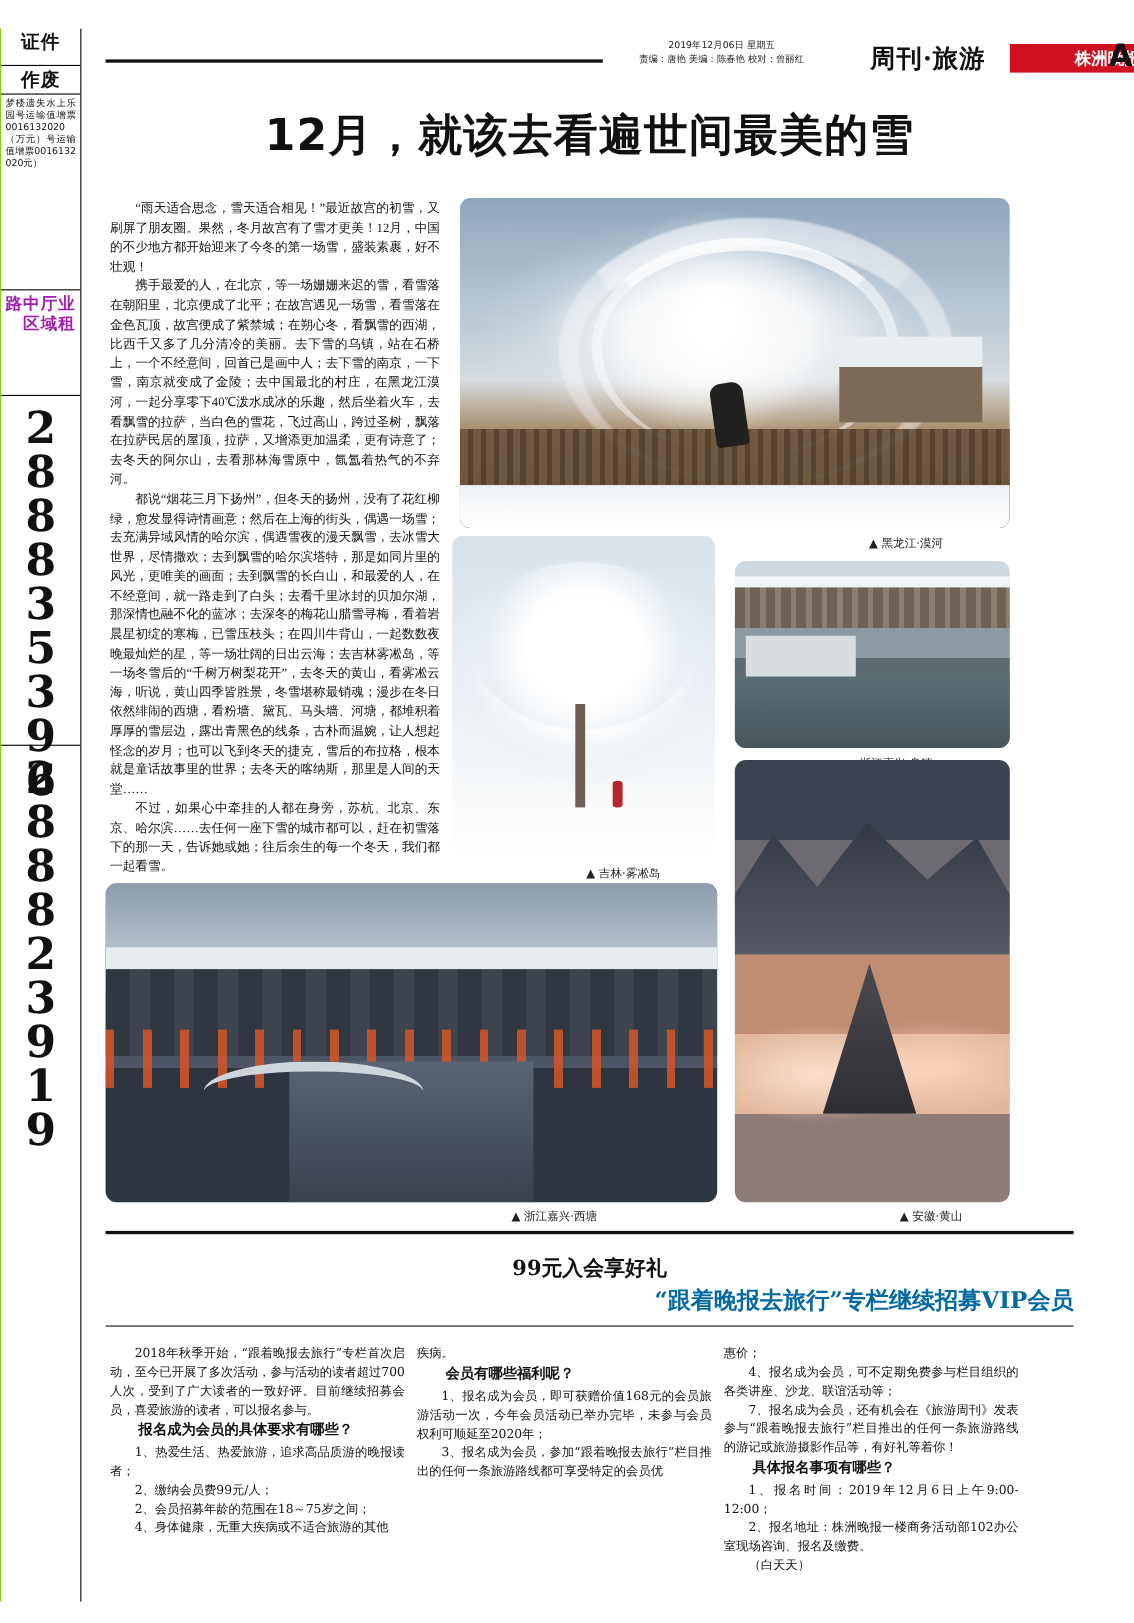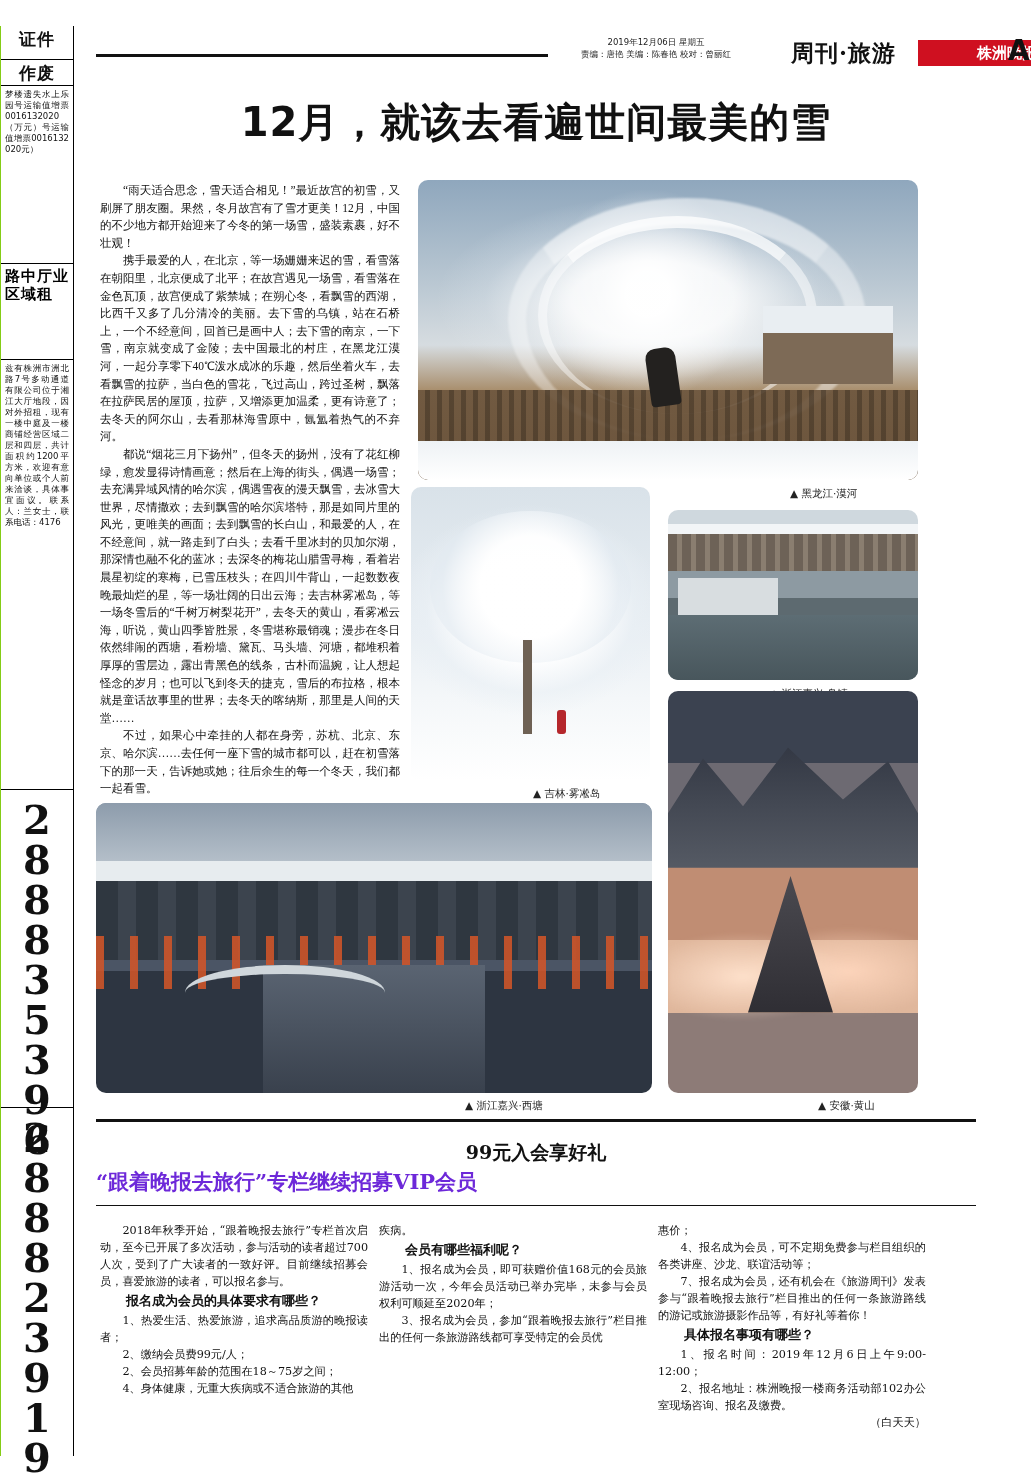--- a/index.html
+++ b/index.html
@@ -18,21 +18,21 @@
     font-size:9px;line-height:12px;color:#111;
   }
   .rail-sec{border-bottom:1px solid #000;padding:3px 4px;box-sizing:border-box;}
   .rail-title{
     font-family:"DejaVu Serif","Liberation Serif",serif;
     font-size:17px;font-weight:bold;line-height:20px;text-align:center;
     letter-spacing:1px;
   }
   .rail-body{font-size:8.5px;line-height:11px;text-align:justify;word-break:break-all;}
   .rail-red{
-    color:#000000;font-weight:bold;font-size:15px;line-height:18px;text-align:left;
+    color:#a21caf;font-weight:bold;font-size:15px;line-height:18px;text-align:right;
     font-family:"DejaVu Serif","Liberation Serif",serif;letter-spacing:1px;
   }
   .bignum{
     font-family:"DejaVu Serif","Liberation Serif",serif;
     font-size:40px;line-height:40px;font-weight:bold;text-align:center;
     letter-spacing:0px;
   }
   .bignum span{display:block;}
 
   
@@ -202,62 +202,59 @@
   }
 
   
   .divider{position:absolute;left:96px;top:1119px;width:880px;height:3px;background:#111;}
   .promo-t1{
     position:absolute;left:96px;top:1140px;width:880px;text-align:center;
     font-family:"DejaVu Serif","Liberation Serif",serif;
     font-size:19px;font-weight:bold;color:#111;
   }
   .promo-t2{
-    position:absolute;left:96px;top:1168px;width:880px;text-align:left;
-    font-family:"DejaVu Serif","Liberation Serif",serif;
-    font-size:21px;font-weight:bold;color:#6d28d9;
+    position:absolute;left:96px;top:1168px;width:880px;text-align:right;
+    font-family:"DejaVu Serif","Liberation Serif",serif;
+    font-size:21px;font-weight:bold;color:#0369a1;
   }
   .divider2{position:absolute;left:96px;top:1205px;width:880px;height:1px;background:#111;}
 
   
   .bcol{
     position:absolute;top:1222px;width:268px;
     font-family:"DejaVu Serif","Liberation Serif",serif;
     font-size:11.2px;line-height:17px;text-align:justify;color:#111;
   }
   #bcol1{left:100px;}
   #bcol2{left:379px;}
   #bcol3{left:658px;}
   .bcol p{margin:0;text-indent:2em;}
   .bhead{
     font-family:"DejaVu Sans","Liberation Sans",sans-serif;
     font-weight:bold;font-size:13px;line-height:22px;text-indent:0;margin:7px 0 2px;
   }
-  .bsign{text-align:right;text-indent:0;}
+  .bsign{text-align:left;text-indent:0;}
 </style>
 </head>
 <body>
 
 <div class="page">
 
   <div class="rail">
     <div class="rail-sec" style="height:34px">
       <div class="rail-title">证件</div>
     </div>
     <div class="rail-sec" style="height:26px">
       <div class="rail-title">作废</div>
     </div>
     <div class="rail-sec" style="height:178px">
       <div class="rail-body">梦楼遗失水上乐园号运输值增票0016132020（万元）号运输值增票0016132020元）</div>
     </div>
     <div class="rail-sec" style="height:96px">
       <div class="rail-red">路中厅业区域租</div>
-    </div>
-    <div class="rail-sec" style="height:430px">
-      <div class="rail-body">兹有株洲市洲北路7号多动通道有限公司位于湘江大厅地段，因对外招租，现有一楼中庭及一楼商铺经营区域二层和四层，共计面积约1200平方米，欢迎有意向单位或个人前来洽谈，具体事宜面议。联系人：兰女士，联系电话：4176</div>
     </div>
     <div class="rail-sec" style="height:318px;padding-top:10px">
       <div class="bignum">
         <span>2</span>
           <span>8</span>
           <span>8</span>
           <span>8</span>
           <span>3</span>
           <span>5</span>
           <span>3</span>

